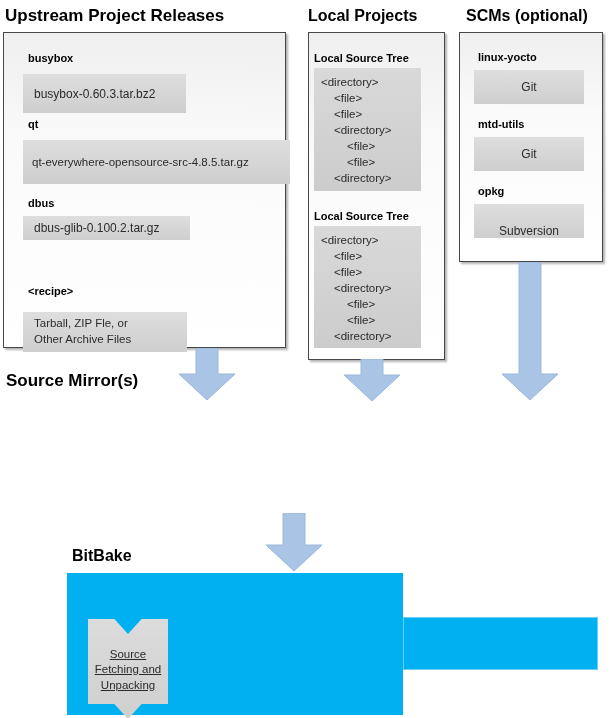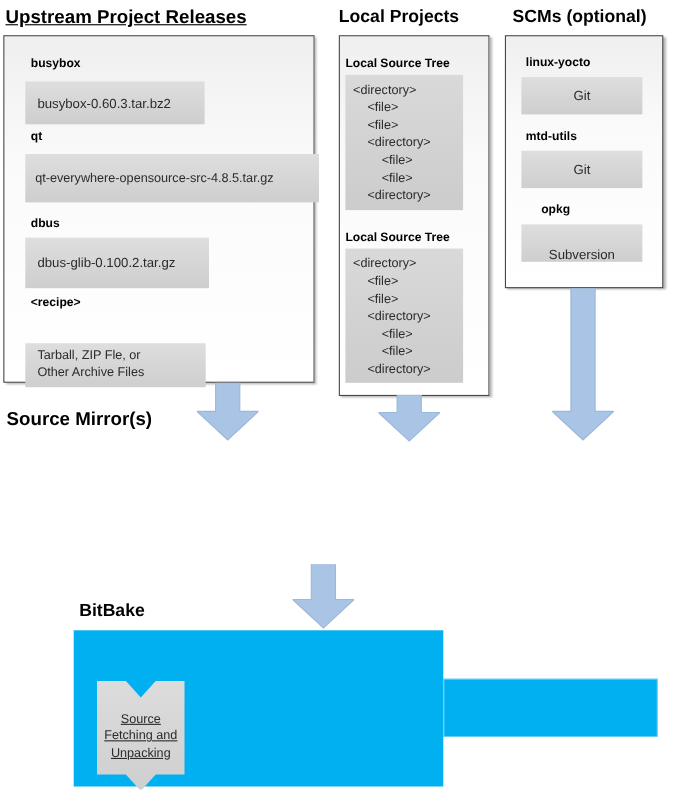--- a/index.html
+++ b/index.html
@@ -31,41 +31,41 @@
            background:linear-gradient(180deg,#dcdcdc 0%,#cfcfcf 100%);
            clip-path:polygon(0% 0%,33% 0%,50% 15%,67% 0%,100% 0%,100% 85%,67% 85%,50% 100%,33% 85%,0% 85%);
            display:flex;align-items:center;justify-content:center;text-align:center;
            font-size:11.5px;color:#2b2b2b;padding-top:2px;box-sizing:border-box;text-decoration:underline;}
 </style>
 </head>
 <body>
 
 <div class="canvas">
 
-  <div class="sec-title t17" style="left:5px;top:6px;text-decoration:underline;">Upstream Project Releases</div>
+  <div class="sec-title t17" style="left:5px;top:6px;">Upstream Project Releases</div>
   <div class="sec-title t16" style="left:308px;top:7px;">Local Projects</div>
   <div class="sec-title t16" style="left:466px;top:7px;">SCMs (optional)</div>
 
   <div class="panel" style="left:3px;top:32px;width:281px;height:314px;">
     <div class="b-label" style="left:24px;top:19px;">busybox</div>
     <div class="g-box g-left" style="left:19px;top:41px;width:152px;height:39px;">
       <span>busybox-0.60.3.tar.bz2</span>
     </div>
 
     <div class="b-label" style="left:24px;top:85px;">qt</div>
     <div class="g-box g-left" style="left:19px;top:107px;width:258px;height:44px;font-size:11.5px;padding-left:9px;">
       <span>qt-everywhere-opensource-src-4.8.5.tar.gz</span>
     </div>
 
     <div class="b-label" style="left:24px;top:164px;">dbus</div>
-    <div class="g-box g-left" style="left:19px;top:183px;width:156px;height:46px;">
+    <div class="g-box g-left" style="left:19px;top:183px;width:156px;height:24px;">
       <span>dbus-glib-0.100.2.tar.gz</span>
     </div>
 
-    <div class="b-label" style="left:24px;top:236px;">&lt;recipe&gt;</div>
+    <div class="b-label" style="left:24px;top:252px;">&lt;recipe&gt;</div>
     <div class="g-box g-left multiline" style="left:19px;top:255px;width:153px;height:40px;font-size:11.5px;">
       <span>Tarball, ZIP Fle, or
 Other Archive Files</span>
     </div>
   </div>
 
   <div class="panel" style="left:308px;top:32px;width:135px;height:326px;">
     <div class="b-label" style="left:5px;top:19px;">Local Source Tree</div>
     <div class="tree-box" style="left:5px;top:35px;width:107px;height:123px;">
       <div class="ln ind0">&lt;directory&gt;</div>
@@ -93,21 +93,21 @@
     <div class="b-label" style="left:18px;top:18px;">linux-yocto</div>
     <div class="g-box g-center" style="left:14px;top:37px;width:110px;height:34px;">
       <span>Git</span>
     </div>
 
     <div class="b-label" style="left:18px;top:85px;text-align:center;">mtd-utils</div>
     <div class="g-box g-center" style="left:14px;top:104px;width:110px;height:34px;">
       <span>Git</span>
     </div>
 
-    <div class="b-label" style="left:18px;top:152px;margin-left:14px;">opkg</div>
+    <div class="b-label" style="left:18px;top:152px;">opkg</div>
     <div class="g-box g-center" style="left:14px;top:171px;width:110px;height:34px;align-items:flex-end;">
       <span>Subversion</span>
     </div>
   </div>
 
   <svg class="arrow" style="left:179px;top:348px;" width="56" height="53" viewBox="0 0 56 53">
     <polygon points="17,0 39,0 39,26 56,26 28,52 0,26 17,26" fill="#A9C4E4" stroke="#9BB7D9" stroke-width="1"></polygon>
   </svg>
   <svg class="arrow" style="left:344px;top:359px;" width="56" height="43" viewBox="0 0 56 43">
     <polygon points="17,0 39,0 39,16 56,16 28,42 0,16 17,16" fill="#A9C4E4" stroke="#9BB7D9" stroke-width="1"></polygon>

